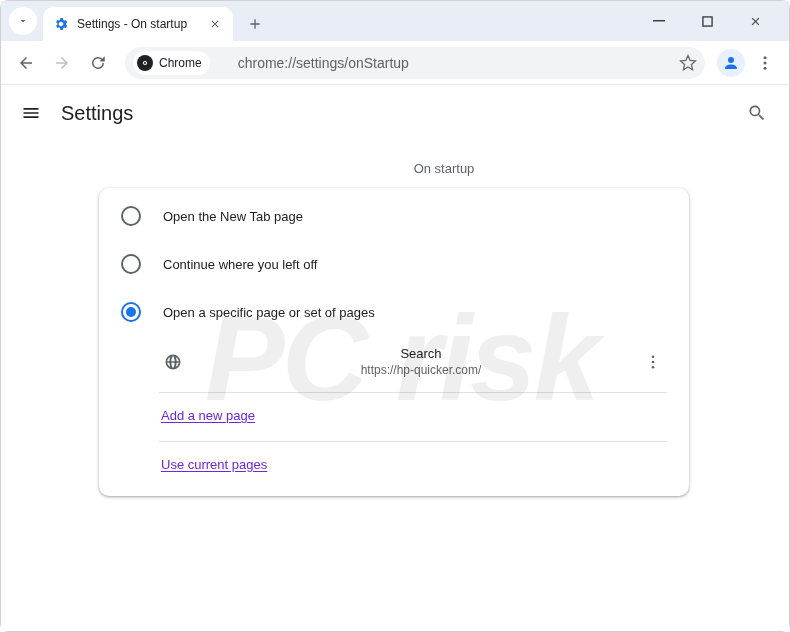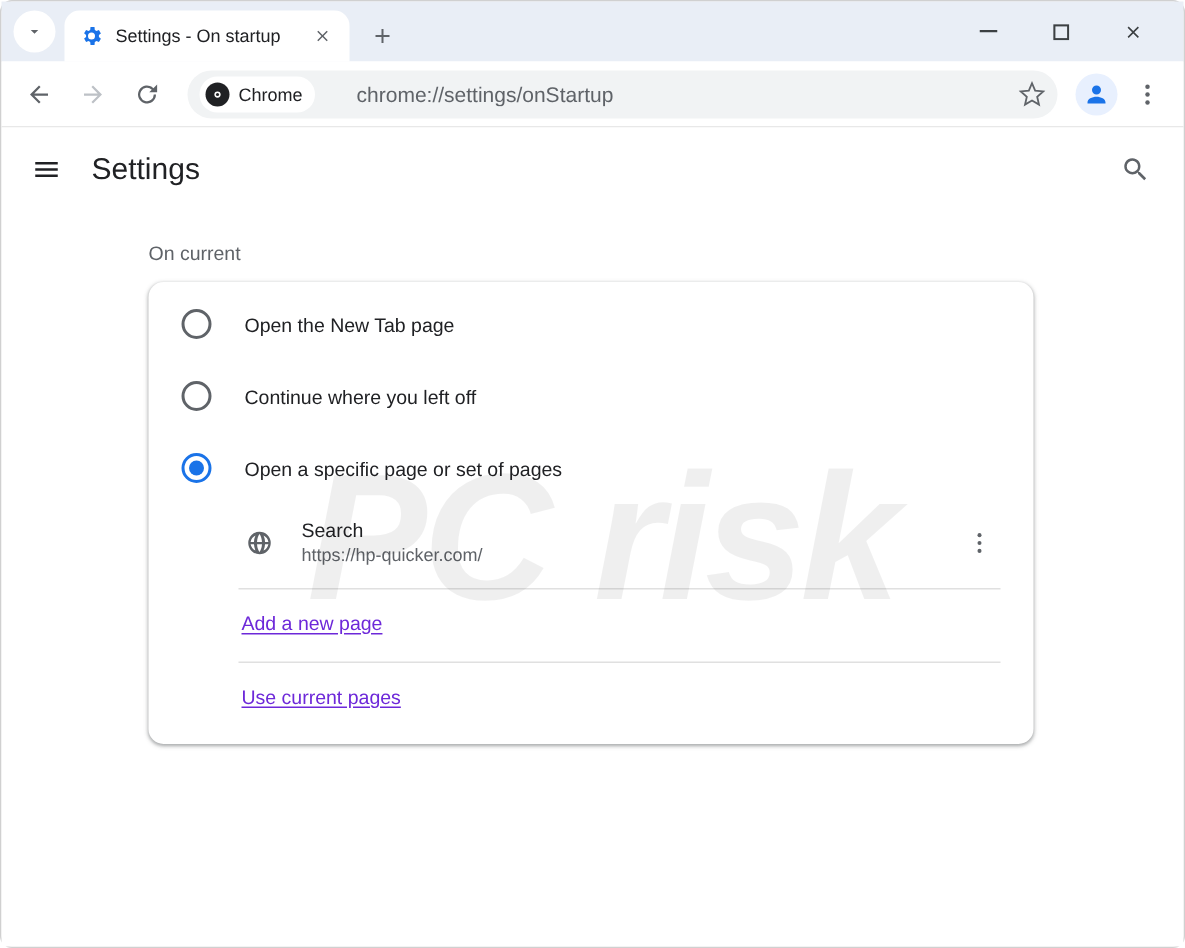--- a/index.html
+++ b/index.html
@@ -25,21 +25,21 @@
   .nav-btn.disabled { color:#bdc1c6; }
   .addr { flex:1; height:32px; background:#f1f3f4; border-radius:16px; display:flex; align-items:center; padding:0 8px; margin:0 6px;gap:20px; }
   .addr .chip { height:24px; background:#fff; border-radius:12px; display:flex; align-items:center; padding:0 8px 0 4px; gap:6px; font-size:12px; color:#202124; margin-right:8px; }
   .addr .chip .ring{ width:16px; height:16px; border-radius:50%; background:#202124; display:flex; align-items:center; justify-content:center;}
   .addr .url { font-size:14px; color:#5f6368; flex:1; border:none; background:transparent; outline:none; }
   .addr .star { color:#5f6368; margin-left:6px; display:flex; align-items:center; cursor:pointer; }
   .profile { width:28px; height:28px; border-radius:50%; background:#e8f0fe; display:flex; align-items:center; justify-content:center; color:#1a73e8; cursor:pointer; }
   .overflow { width:28px; height:28px; display:flex; align-items:center; justify-content:center; color:#5f6368; cursor:pointer; }
 
   
-  .content { flex:1; position:relative; background:#fff; }
+  .content { flex:1; position:relative; background:#fff;text-align:center; }
   .appbar { height:56px; display:flex; align-items:center; padding:0 18px; gap:18px; }
   .hamburger { width:24px; height:24px; display:flex; align-items:center; justify-content:center; color:#202124; cursor:pointer; }
   .appbar h1 { font-size:20px; color:#202124; font-weight:500; }
   .appbar .spacer { flex:1; }
   .search-btn { width:28px; height:28px; display:flex; align-items:center; justify-content:center; color:#5f6368; cursor:pointer; }
 
   .page { padding: 8px 0 0 0; }
   .section-title { font-size:13px; color:#5f6368; margin: 12px 0 12px 98px; }
 
   .card { width:590px; margin-left:98px; background:#fff; border-radius:10px; box-shadow: 0 1px 2px rgba(60,64,67,.3), 0 1px 3px 1px rgba(60,64,67,.15); padding: 4px 0 10px 0; }
@@ -175,21 +175,21 @@
       <h1>Settings</h1>
       <div class="spacer"></div>
       <div class="search-btn">
         <svg width="20" height="20" viewBox="0 0 24 24">
             <path fill="currentColor" d="M15.5 14h-.8l-.3-.3a6.5 6.5 0 10-.7.7l.3.3v.8l5 5L20.5 19zM9.5 14A4.5 4.5 0 1114 9.5 4.5 4.5 0 019.5 14z"></path>
           </svg>
       </div>
     </div>
 
     <div class="page">
-      <div class="section-title">On current</div>
+      <div class="section-title">On startup</div>
 
       <div class="card">
 
         <div class="opt">
           <span class="radio"></span>
           <span class="opt-label">Open the New Tab page</span>
         </div>
 
         <div class="opt">
           <span class="radio"></span>

